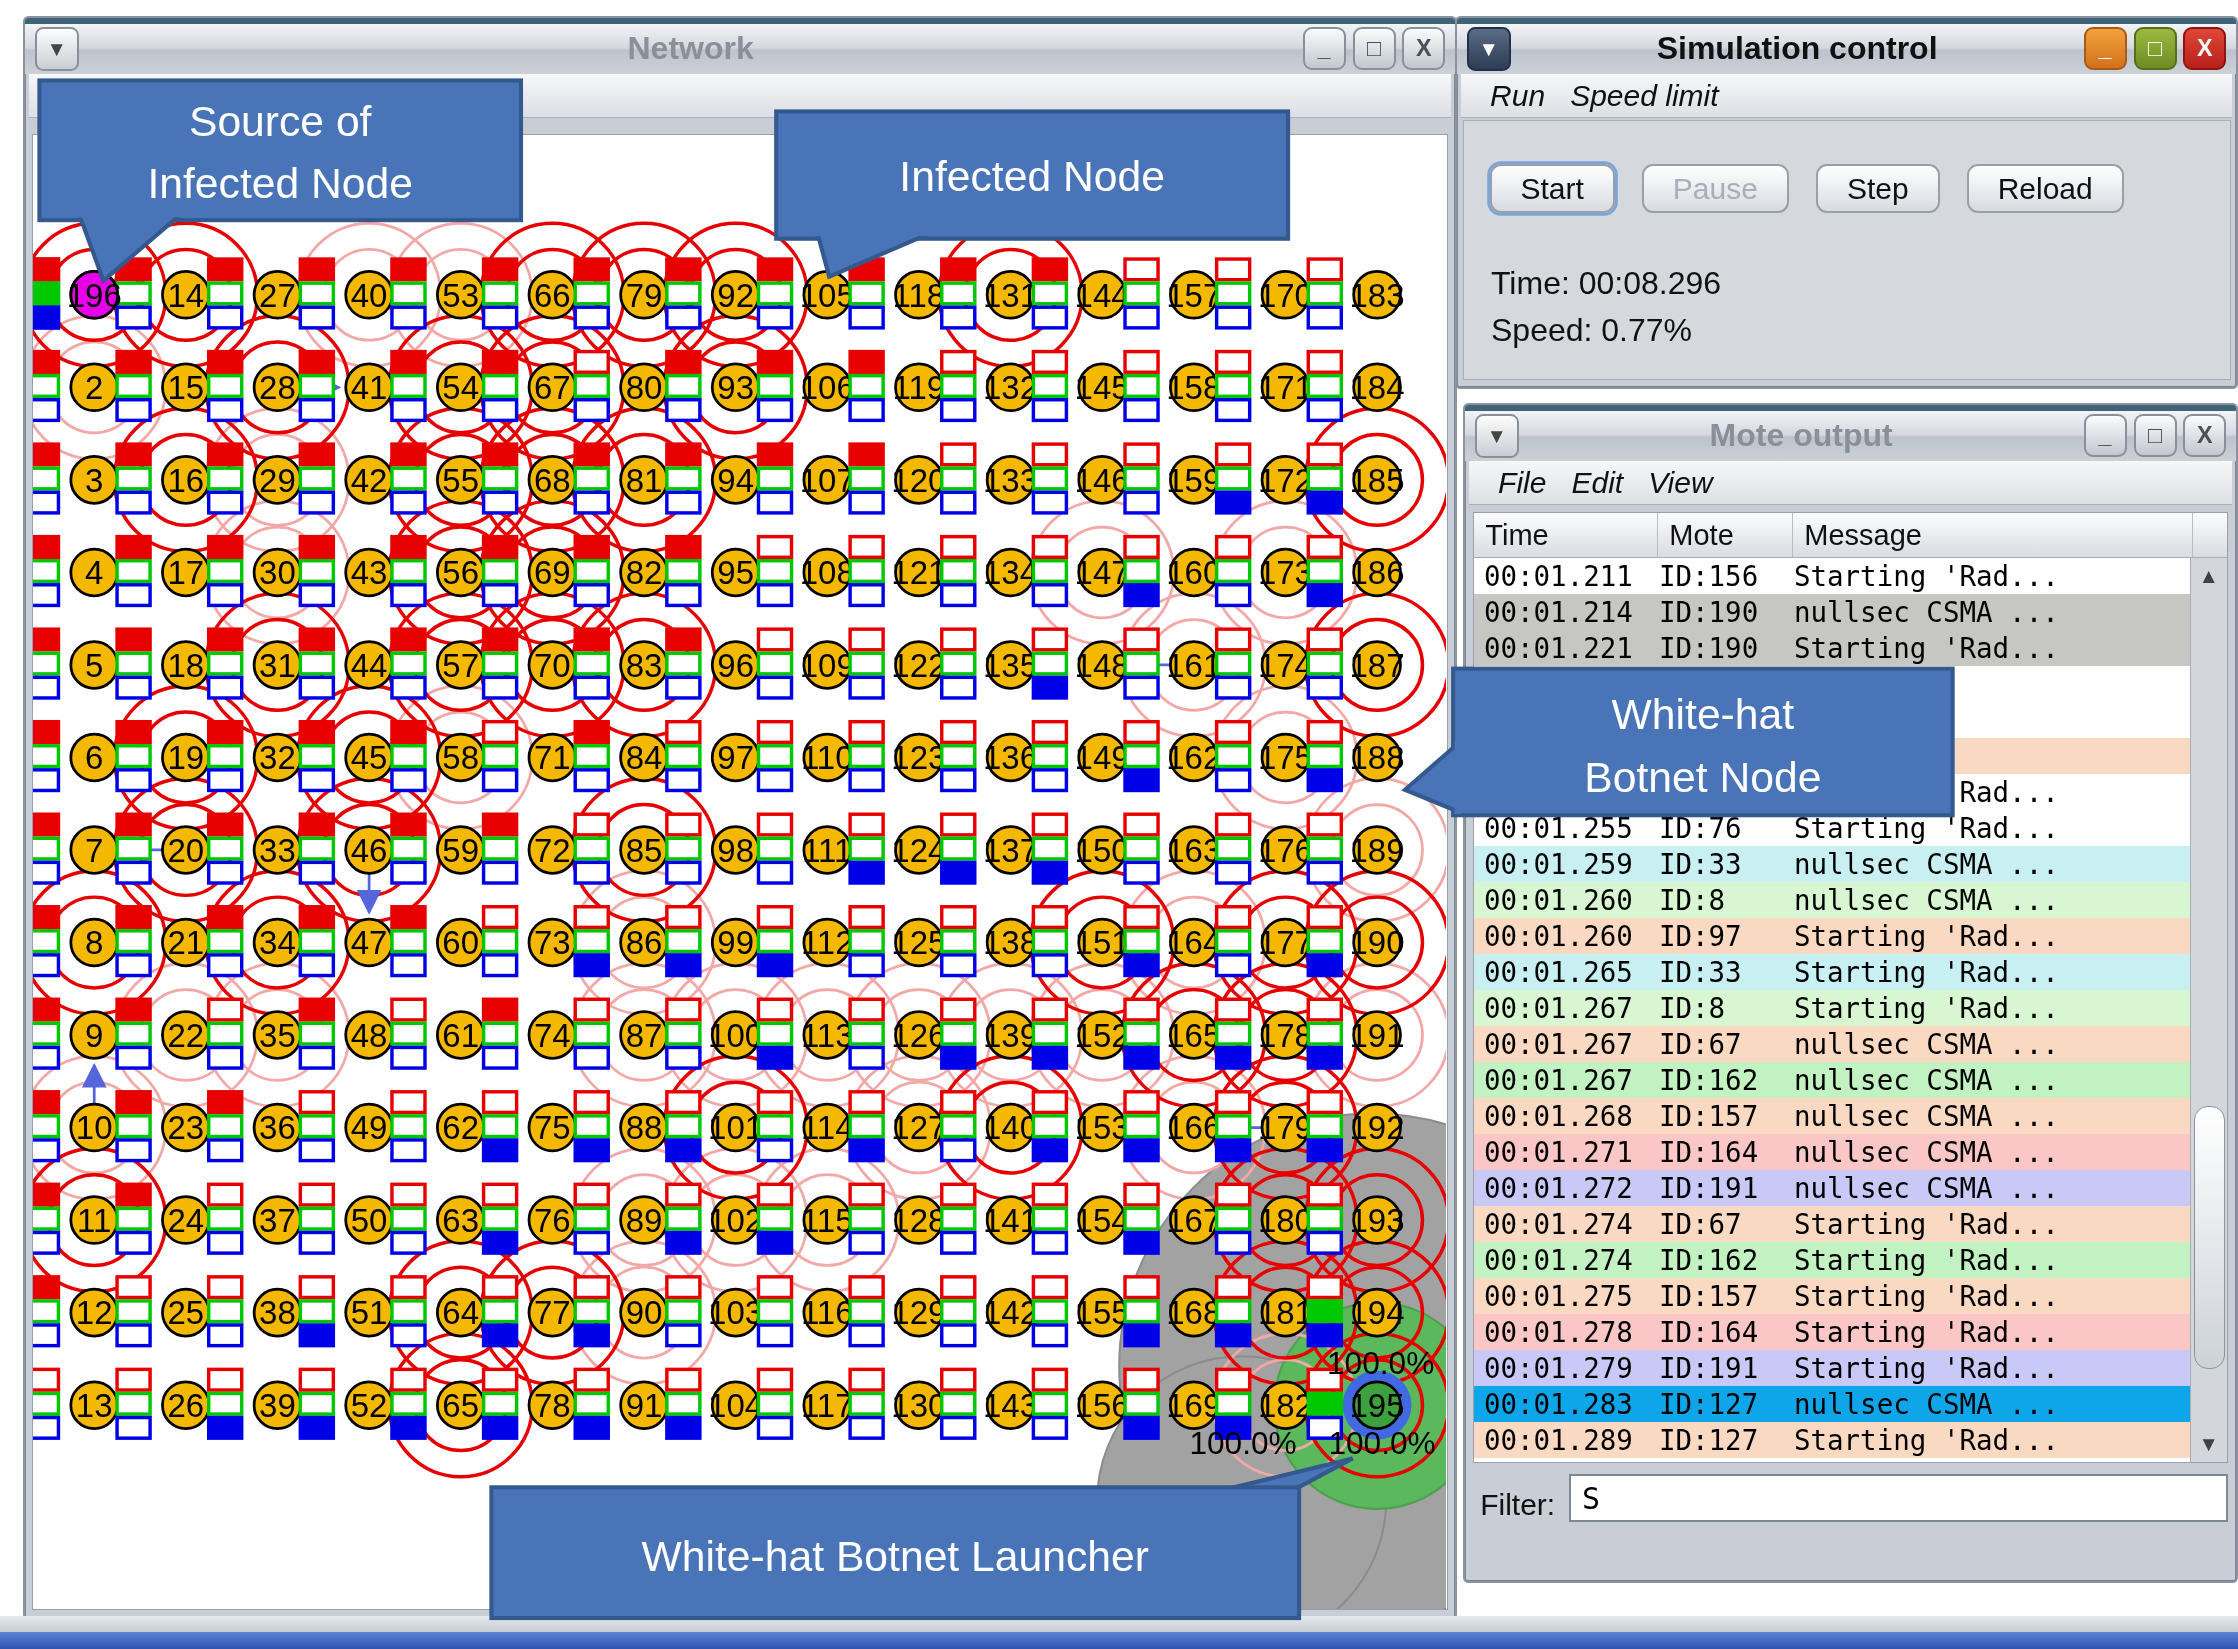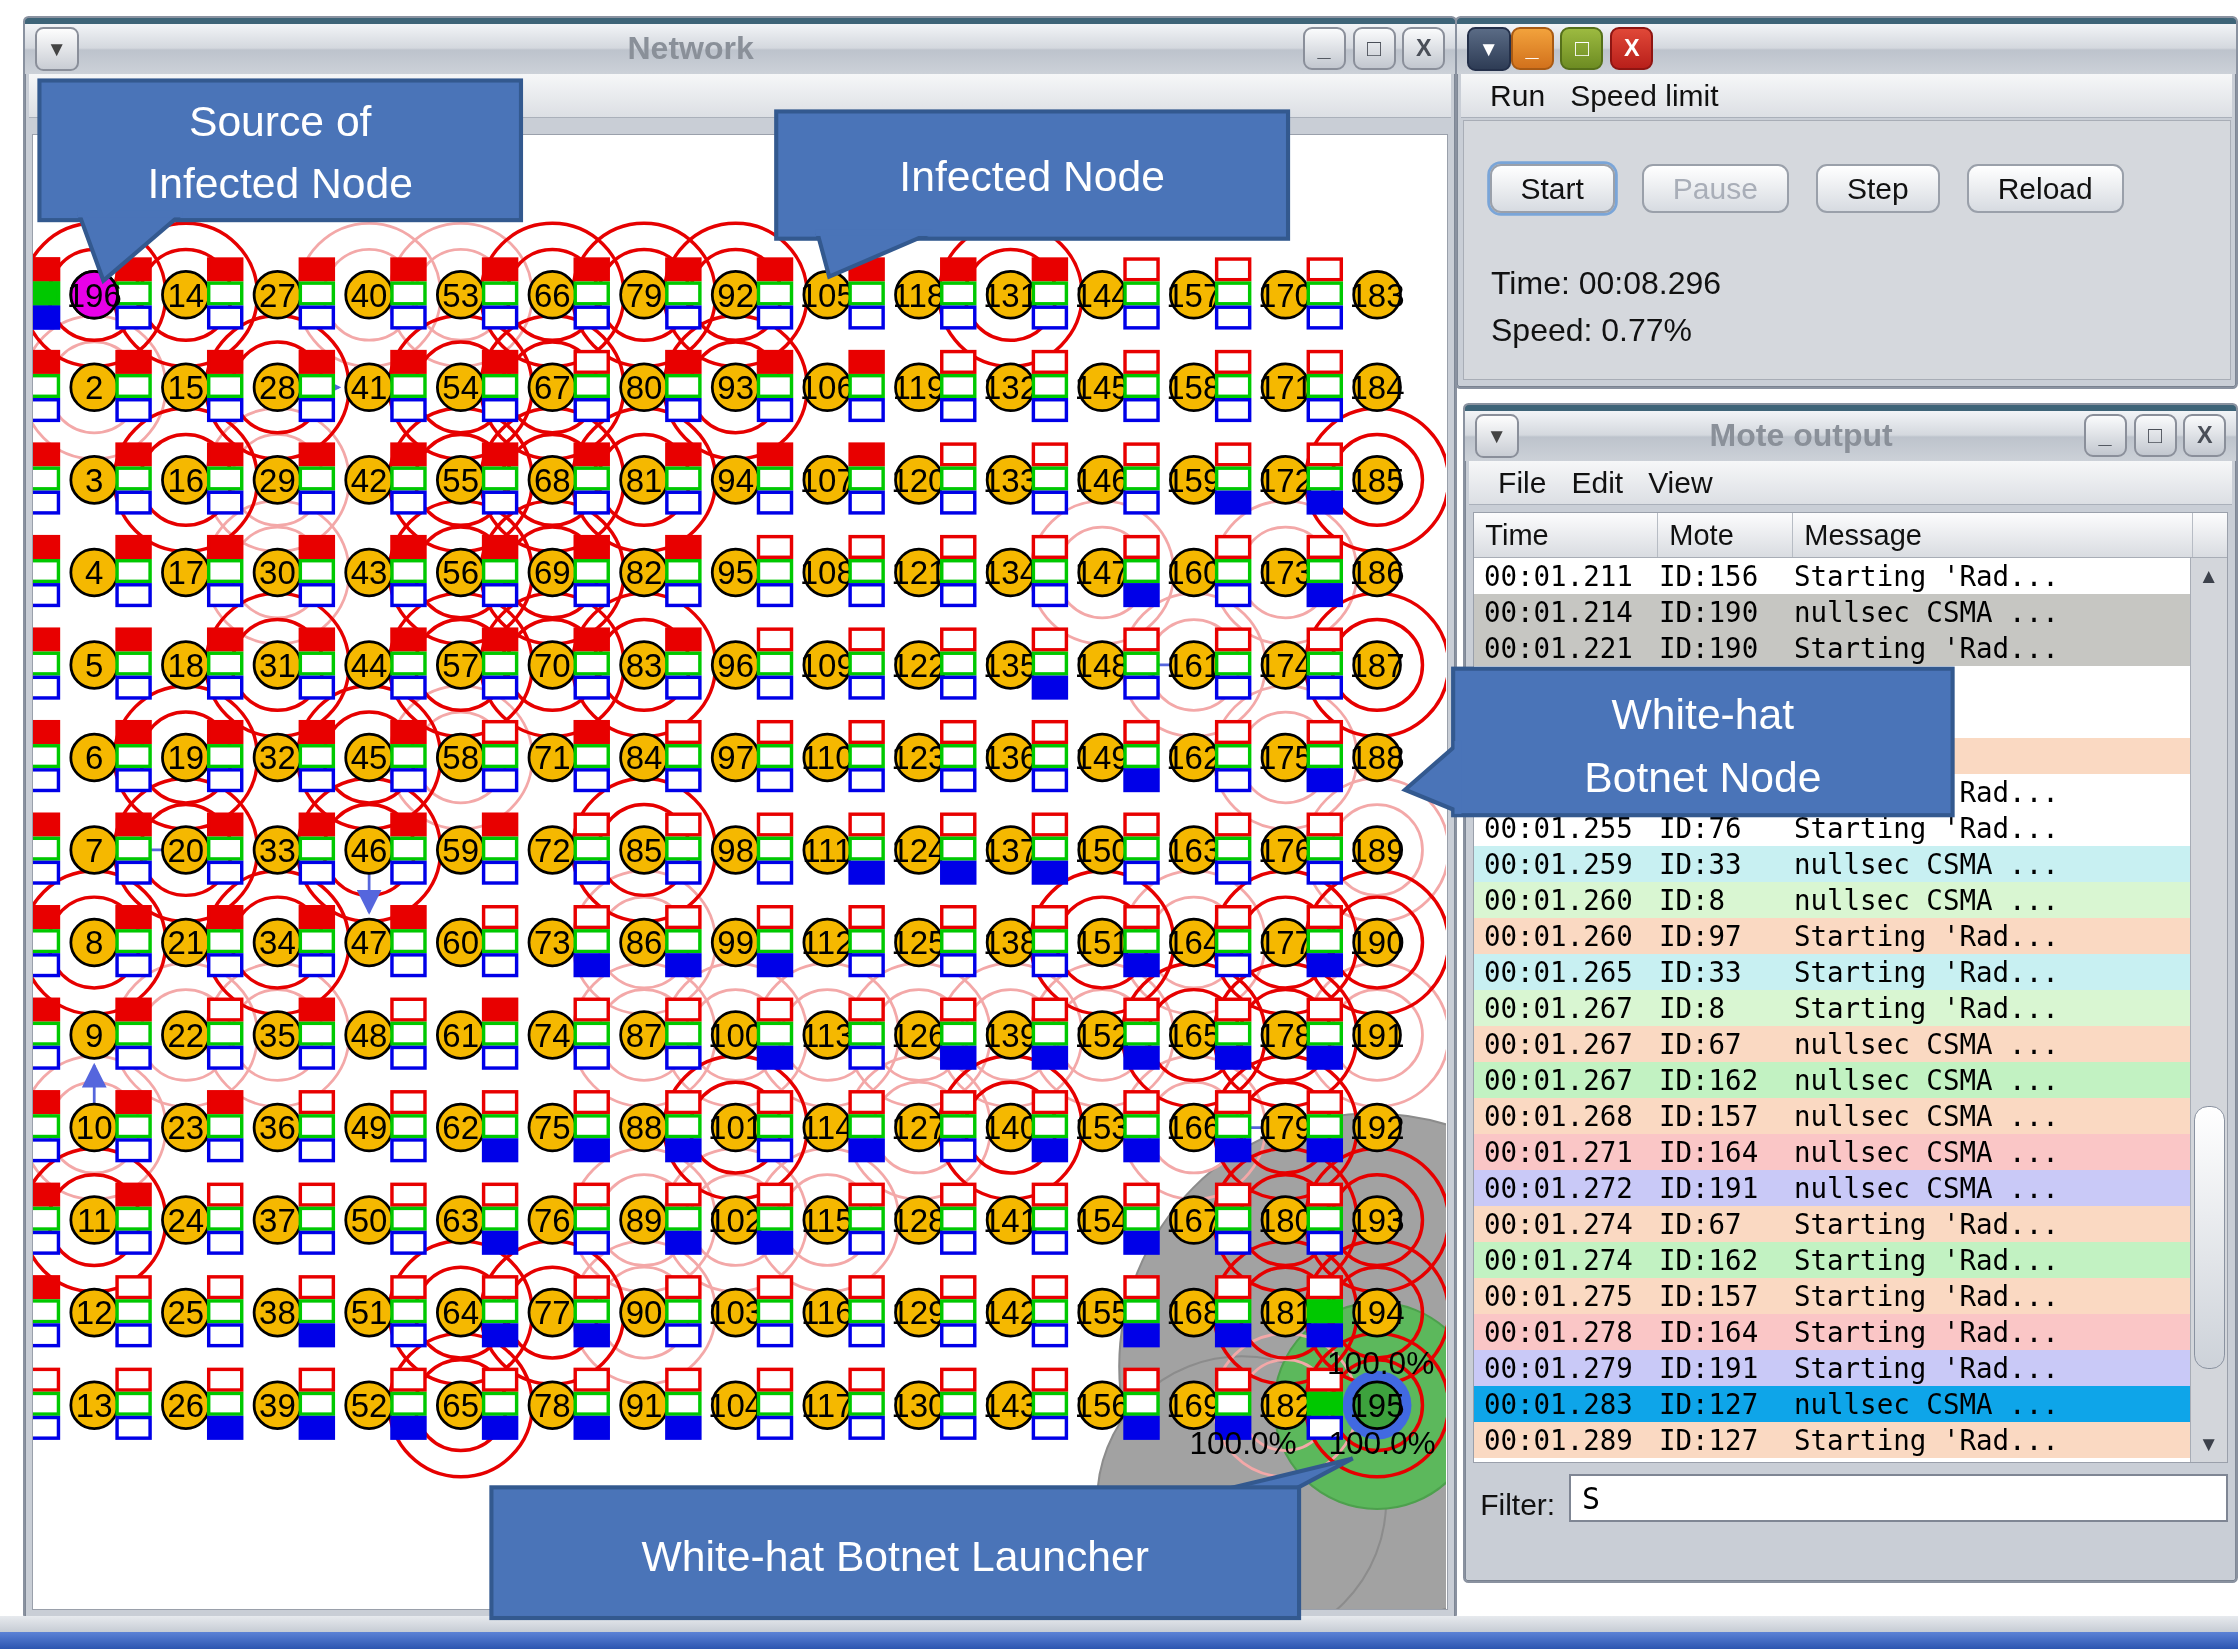--- a/index.html
+++ b/index.html
@@ -22,21 +22,21 @@
   .ddbtn.dark{background:linear-gradient(#5a6b85,#2e3c55);color:#fff;border-color:#24304a;}
   .winbtns{display:flex;gap:6.9px;margin-right:9.6px;}
   .wbtn{width:39px;height:39px;border-radius:9px;display:flex;align-items:center;justify-content:center;
         font-size:23.4px;font-weight:bold;background:linear-gradient(#fafbfc,#c2c7cf);
         color:#4a4f58;border:2.1px solid #8a8f9a;}
   .wbtn.orange{background:linear-gradient(#f2a23c,#d2711c);color:#fff;border-color:#a85a14;}
   .wbtn.green{background:linear-gradient(#9cba40,#6d8c22);color:#fff;border-color:#55701a;}
   .wbtn.red{background:linear-gradient(#e04838,#b81f1a);color:#fff;border-color:#8e1512;}
   .menubar{position:absolute;left:4.1px;right:4.1px;top:56px;height:43px;
     background:linear-gradient(#f6f7f8,#dcdfe4);border-bottom:1.4px solid #aab0ba;
-    display:flex;align-items:center;font-size:30px;color:#111;}
+    display:flex;align-items:center;font-size:30px;color:#111;font-style:italic;}
   .menubar span{margin-left:25px;}
   .menubar span:first-child{margin-left:29px;}
 
   
   #network-win{left:23px;top:16px;width:1430px;height:1600px;}
   #net-canvas{position:absolute;left:6.9px;top:116px;right:6.9px;bottom:8.3px;background:#fff;
     border:1.4px solid #9aa0ab;}
   #net-svg{position:absolute;left:0;top:0;}
 
   
@@ -1641,20 +1641,21 @@
         <text x="1802" y="2112" text-anchor="middle" font-size="46" fill="#000" font-family="&quot;Liberation Sans&quot;,sans-serif">100.0%</text>
         <text x="2004" y="2112" text-anchor="middle" font-size="46" fill="#000" font-family="&quot;Liberation Sans&quot;,sans-serif">100.0%</text>
       </svg>
   </div>
 </div>
 
 <div class="xwin" id="sim-win">
   <div class="topline"></div>
   <div class="titlebar active">
     <div class="ddbtn dark">▼</div>
+    <div class="title-text">Simulation control</div>
     <div class="winbtns">
       <div class="wbtn orange">_</div>
       <div class="wbtn green">□</div>
       <div class="wbtn red">X</div>
     </div>
   </div>
   <div class="menubar">
     <span>Run</span>
     <span>Speed limit</span>
   </div>

